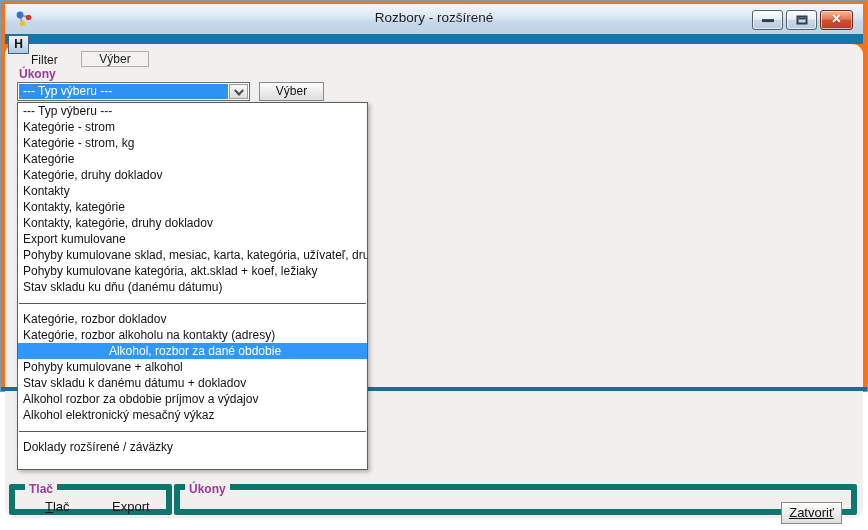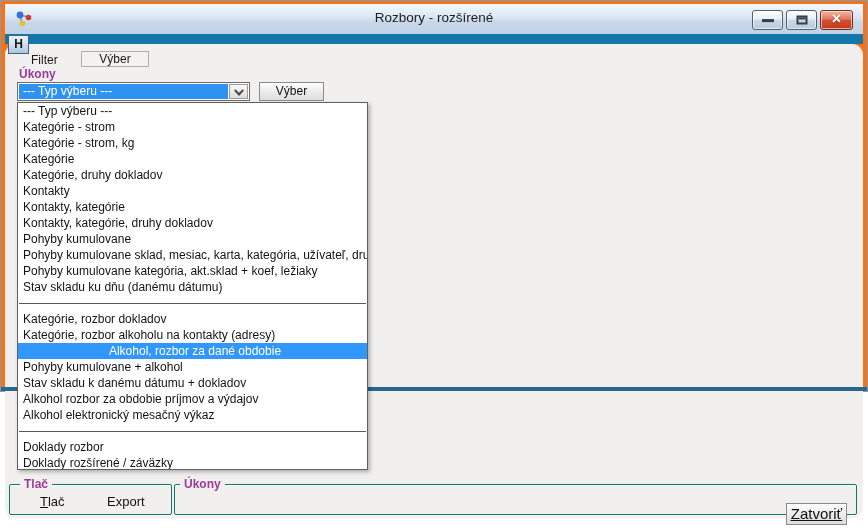--- a/index.html
+++ b/index.html
@@ -95,38 +95,38 @@
   }
   .list-item {
     height:16px; line-height:16px; font-size:12px; color:#141414;
     padding-left:5px; white-space:nowrap; overflow:hidden; cursor:default;
   }
   .list-item.selected { background:#3297fd; color:#fff;text-align:center; }
   .list-sep { height:16px; position:relative; }
   .sep-line { position:absolute; left:1px; right:1px; top:8px; height:1px; background:#5a5a5a; }
 
   .groupbox {
-    position:absolute; border:1px solid #0f766e; border-radius:2px;
+    position:absolute; border:6px solid #0f766e; border-radius:2px;
     box-shadow:inset 0 1px 0 #ffffff, 0 1px 0 #ffffff;
   }
   .groupbox .group-label {
     position:absolute; top:-8px; font-size:12px; font-weight:bold; color:#9b3a9b;
     background:#f1f0ee; padding:0 4px; line-height:14px;
   }
   .tlac-group { left:4px; top:440px; width:163px; height:31px; }
   .tlac-group .group-label { left:10px; }
   .ukony-group { left:169px; top:440px; width:683px; height:31px; }
   .ukony-group .group-label { left:5px; }
 
   .flat-btn { position:absolute; top:9px; font-size:13px; color:#111; cursor:default; display:inline-block; }
   .tlac-btn { left:30px; }
   .export-btn { left:97px;text-align:right; }
   .u-first::first-letter { text-decoration:underline; }
 
-  .zatvorit-btn { position:absolute; right:9px; top:18px; width:61px; height:22px; line-height:20px; font-size:15px; display:block;text-decoration:underline; }
+  .zatvorit-btn { position:absolute; right:9px; top:12px; width:61px; height:22px; line-height:20px; font-size:13px; display:block;text-decoration:underline; }
 </style>
 </head>
 <body>
 
 <div class="window">
 
   <div class="titlebar">
     <svg class="app-icon" viewBox="0 0 18 18">
       <line x1="5" y1="5" x2="13" y2="7" stroke="#8899aa" stroke-width="1.5"></line>
       <line x1="5" y1="5" x2="7" y2="13" stroke="#8899aa" stroke-width="1.5"></line>
@@ -170,38 +170,37 @@
 
     <div class="droplist">
         <div class="list-item">--- Typ výberu ---</div>
         <div class="list-item">Kategórie - strom</div>
         <div class="list-item">Kategórie - strom, kg</div>
         <div class="list-item">Kategórie</div>
         <div class="list-item">Kategórie, druhy dokladov</div>
         <div class="list-item">Kontakty</div>
         <div class="list-item">Kontakty, kategórie</div>
         <div class="list-item">Kontakty, kategórie, druhy dokladov</div>
-        <div class="list-item">Pohyby kumulovane</div>
+        <div class="list-item">Export kumulovane</div>
         <div class="list-item">Pohyby kumulovane sklad, mesiac, karta, kategória, užívateľ, druh</div>
         <div class="list-item">Pohyby kumulovane kategória, akt.sklad + koef, ležiaky</div>
         <div class="list-item">Stav skladu ku dňu (danému dátumu)</div>
         <div class="list-sep">
           <div class="sep-line"></div>
         </div>
         <div class="list-item">Kategórie, rozbor dokladov</div>
         <div class="list-item">Kategórie, rozbor alkoholu na kontakty (adresy)</div>
         <div class="list-item selected">Alkohol, rozbor za dané obdobie</div>
         <div class="list-item">Pohyby kumulovane + alkohol</div>
         <div class="list-item">Stav skladu k danému dátumu + dokladov</div>
         <div class="list-item">Alkohol rozbor za obdobie príjmov a výdajov</div>
         <div class="list-item">Alkohol elektronický mesačný výkaz</div>
         <div class="list-sep">
           <div class="sep-line"></div>
         </div>
-        <div class="list-item">Doklady rozbor</div>
         <div class="list-item">Doklady rozšírené / záväzky</div>
       </div>
 
     <div class="groupbox tlac-group">
       <div class="group-label">Tlač</div>
       <div class="flat-btn tlac-btn u-first">Tlač</div>
       <div class="flat-btn export-btn">Export</div>
     </div>
 
     <div class="groupbox ukony-group">

